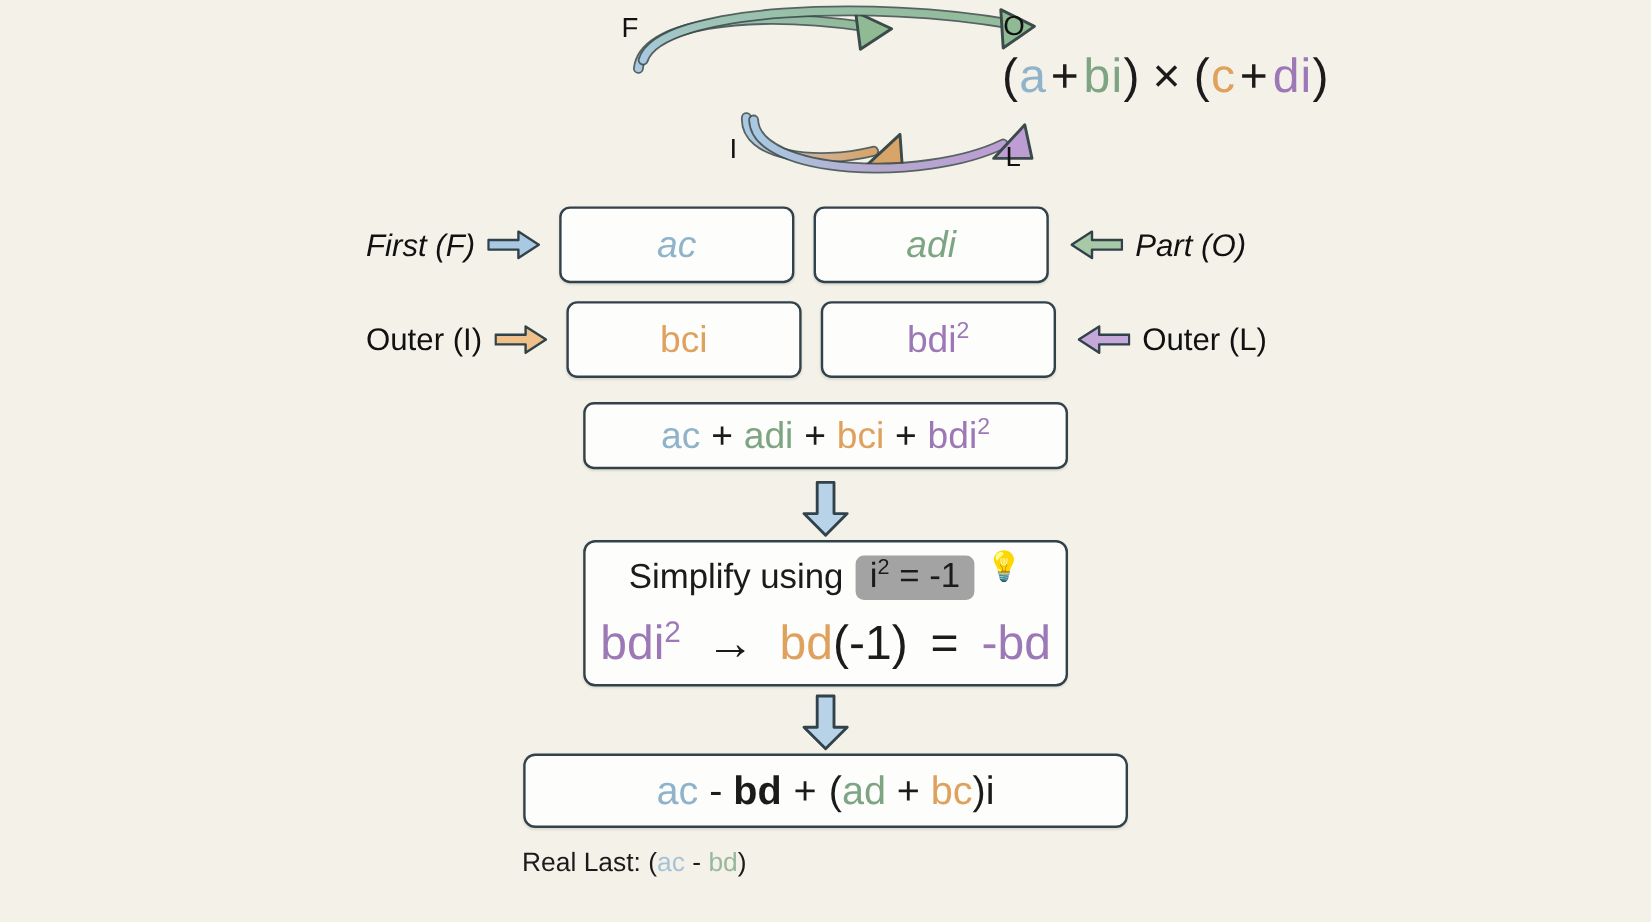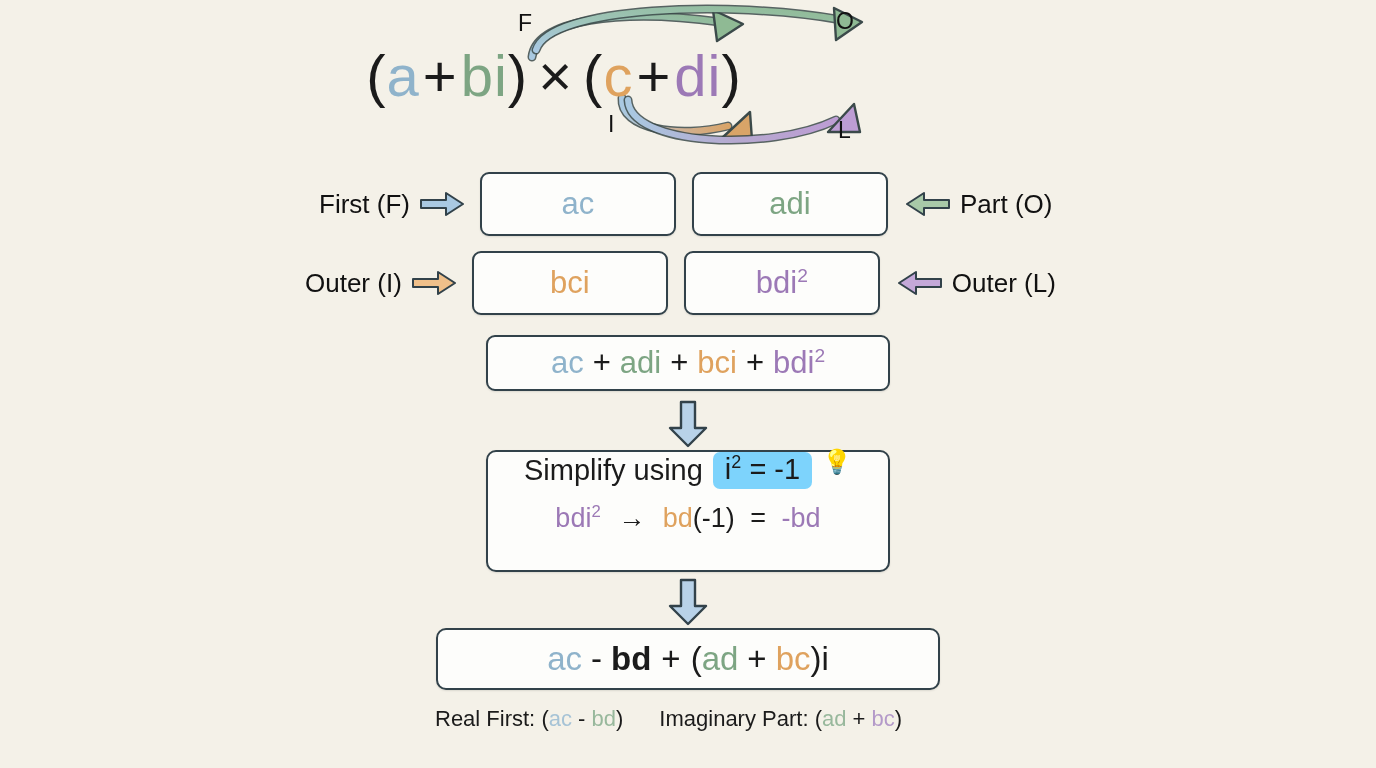--- a/index.html
+++ b/index.html
@@ -11,22 +11,22 @@
     font-family:"Liberation Sans", sans-serif;
     overflow:hidden;
     position:relative;
   }
   #stage { position:absolute; inset:0; }
 
   
   #foil-arcs { position:absolute; left:470px; top:0px; width:440px; height:150px; }
   .expr {
     position:absolute; left:0; top:42px; width:1108px;
-    text-align:center;
-    font-size:58px; font-weight:400;
+    text-align:right;
+    font-size:40px; font-weight:400;
     color:#1b1b1b; letter-spacing:1px;
     white-space:nowrap;
   }
   .expr .paren { color:#1b1b1b; }
   .expr .op { color:#1b1b1b; padding:0 3px; }
 
   .arcLabel {
     position:absolute;
     font-size:23px; color:#111; font-weight:400;
   }
@@ -68,37 +68,37 @@
   }
 
   
   .simplifyBox {
     position:absolute;
     background:#fdfdfb;
     border:2px solid #32424a;
     border-radius:10px;
     box-shadow:0 1px 2px rgba(0,0,0,.10);
     display:flex; flex-direction:column;
-    align-items:center; justify-content:flex-start;
+    align-items:center; justify-content:center;
     gap:14px;
   }
   .simplifyLine1 {
     display:flex; align-items:center; gap:10px;
     font-size:29px; color:#1b1b1b;
   }
   .hl {
-    background:#7dd3fc;
+    background:#a3a3a3;
     border-radius:7px;
     padding:1px 12px 3px 12px;
     font-size:29px;
     color:#1b1b1b;
     font-weight:500;
   }
   .bulb { font-size:24px; line-height:1; position:relative; top:-9px; }
-  .simplifyLine2 { font-size:27px; }
+  .simplifyLine2 { font-size:40px; }
 
   
   .finalBox {
     position:absolute;
     background:#fdfdfb;
     border:2px solid #32424a;
     border-radius:10px;
     display:flex; align-items:center; justify-content:center;
     font-size:33px;
     box-shadow:0 1px 2px rgba(0,0,0,.10);
@@ -175,21 +175,21 @@
 
   <div class="arcLabel" style="left:518px; top:10px;">F</div>
   <div class="arcLabel" style="left:836px; top:8px;">O</div>
   <div class="arcLabel" style="left:608px; top:111px;">I</div>
   <div class="arcLabel" style="left:838px; top:117px;">L</div>
 
   <div class="expr">
     <span class="paren">(</span><span class="c-a">a</span><span class="op">+</span><span class="c-b">bi</span><span class="paren">)</span><span class="op" style="padding:0 10px;">×</span><span class="paren">(</span><span class="c-c">c</span><span class="op">+</span><span class="c-d">di</span><span class="paren">)</span>
   </div>
 
-  <div class="row" style="left:319px; top:172px;">
+  <div class="row" style="left:305px; top:172px;font-style:italic;">
     <div class="sideLabel">First (F)</div>
     <svg class="blockArrow" viewBox="0 0 44 26" style="margin:0 8px 0 10px;">
       <path d="M1 9 H26 V2 L43 13 L26 24 V17 H1 Z" fill="#a9c9e2" stroke="#32424a" stroke-width="2" stroke-linejoin="round"></path>
     </svg>
     <div class="cell w1" style="margin-left:8px;">
       <span class="c-a">ac</span>
     </div>
     <div class="cell w2" style="margin-left:16px;">
       <span class="c-b">adi</span>
     </div>
@@ -257,26 +257,20 @@
     <span class="c-dark">(</span>
     <span class="c-b">ad</span>
     <span class="c-dark" style="padding:0 9px;">+</span>
     <span class="c-c">bc</span>
     <span class="c-dark">)</span>
     <span class="c-dark">i</span>
   </div>
 
   <div class="caption" style="left:435px; top:706px;">
     <div>
-      <span>Real First:</span>
+      <span>Real Last:</span>
       <span>(</span><span class="soft-a">ac</span>
       <span>-</span>
       <span class="soft-b">bd</span><span>)</span>
     </div>
-    <div>
-      <span>Imaginary Part:</span>
-      <span>(</span><span class="soft-b">ad</span>
-      <span>+</span>
-      <span class="soft-d">bc</span><span>)</span>
-    </div>
   </div>
 
 </div>
 
 </body></html>

